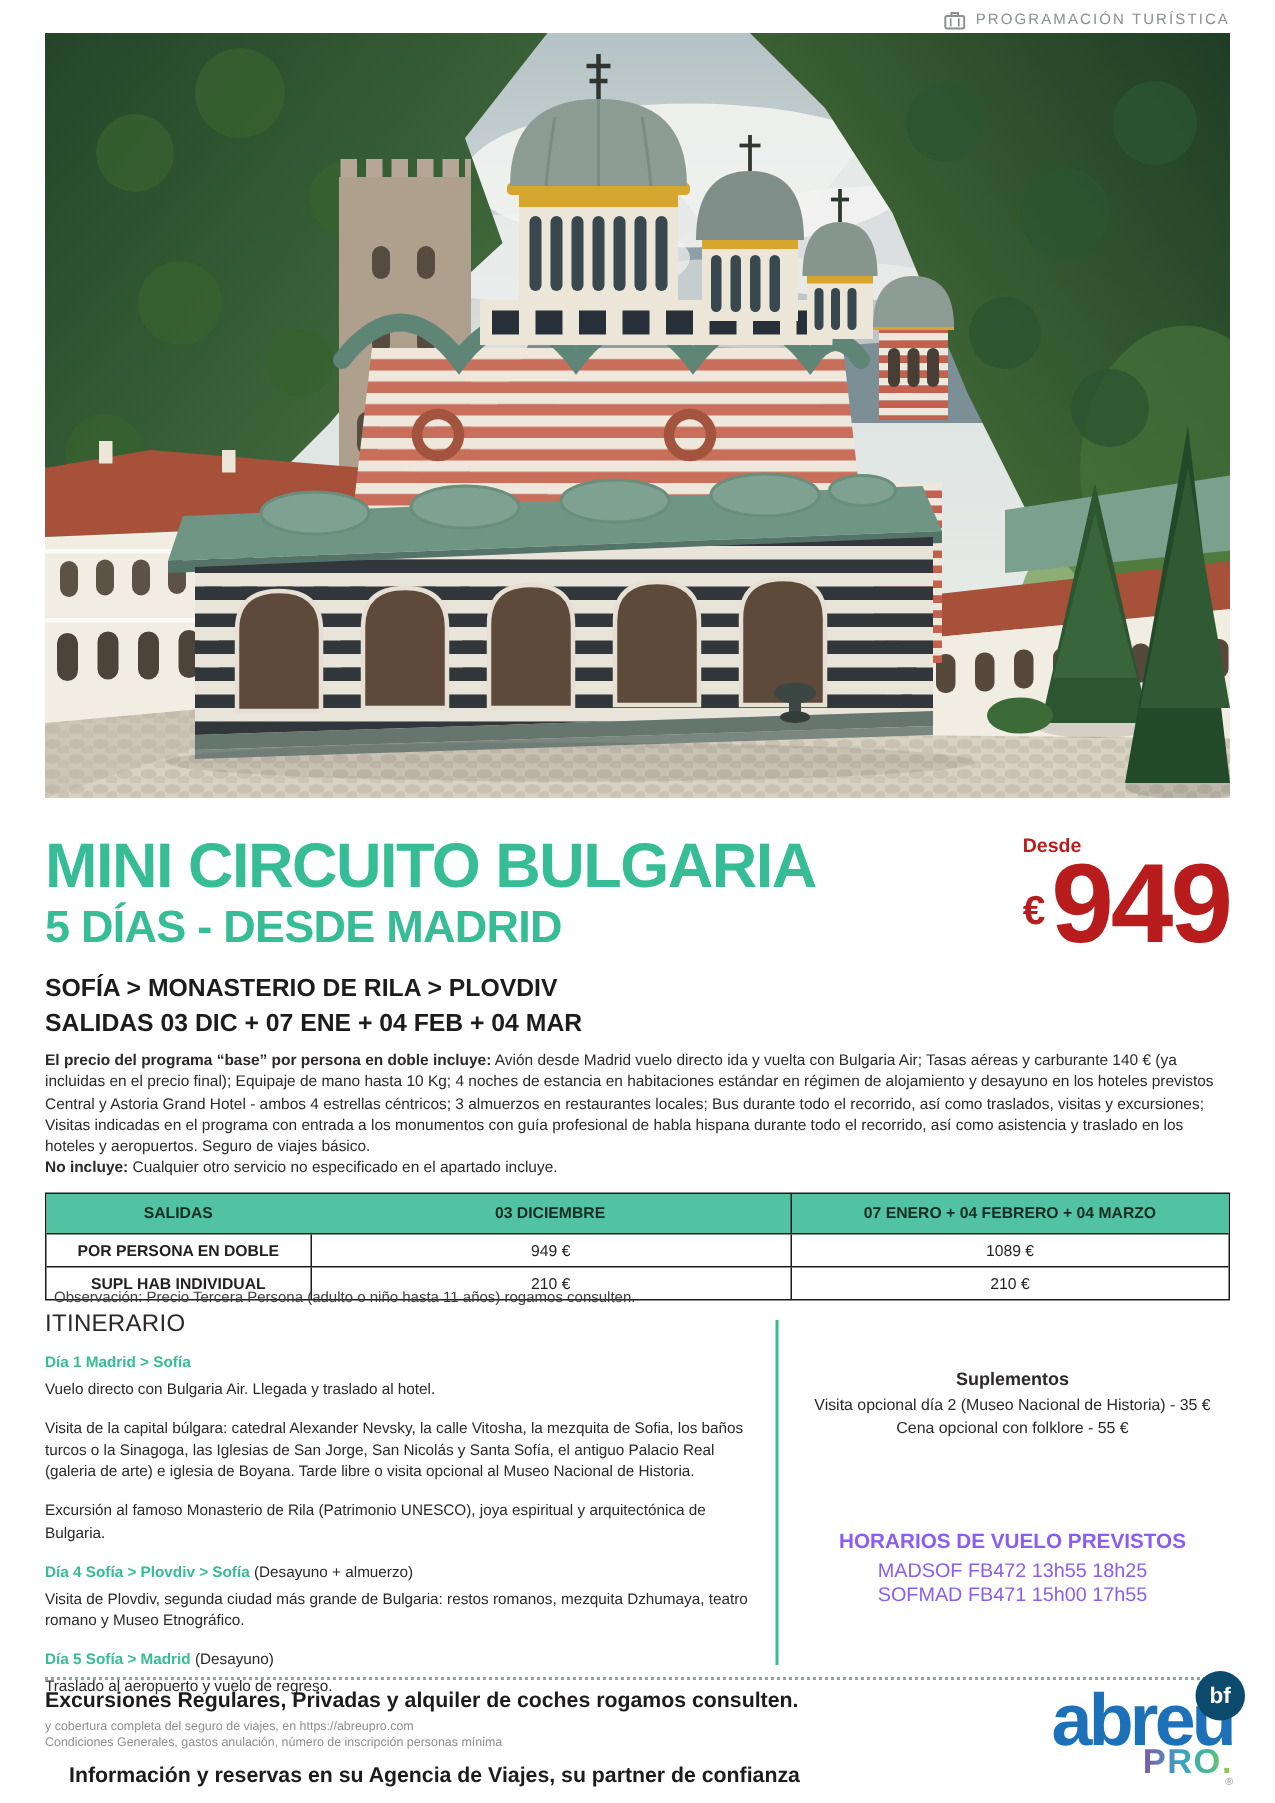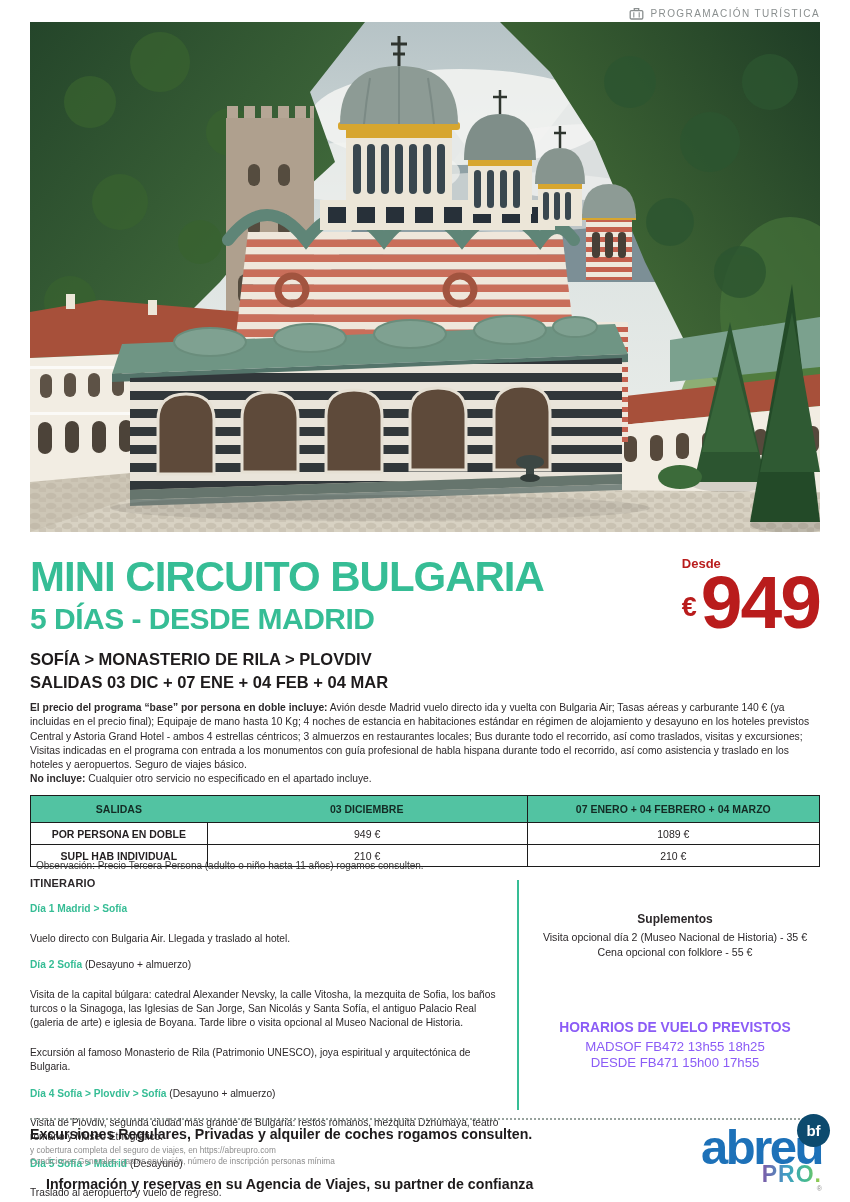--- a/index.html
+++ b/index.html
@@ -34,25 +34,25 @@
   .pc{box-sizing:border-box;display:flex;align-items:center;justify-content:center;text-align:center;padding:2px 6px;}
   .c1{width:22.3%;}.c2{width:40.6%;}.c3{width:37.1%;}
   .phead{background:#52c3a2;font-weight:800;height:26px;color:#132b24;}
   .pbody{border-top:1.5px solid #1c1c1c;height:21px;}
   .pbody .c1{font-weight:800;}
   .sep{border-left:1.5px solid #1c1c1c;}
   .pnote{position:absolute;left:36px;top:860px;font-size:10px;color:#3c3c3c;}
 
   
   .itin{position:absolute;left:30px;top:876px;width:476px;font-size:10.2px;line-height:14.4px;color:#2c282a;}
-  .itin-heading{font-weight:700;font-size:11px;letter-spacing:0.2px;}
+  .itin-heading{font-weight:400;font-size:16px;letter-spacing:0.2px;}
   .day{margin-top:12px;}
   .day-title{color:#36bd95;font-weight:800;}
   .day-meals{color:#2c282a;font-weight:400;}
-  .day-text{margin-top:15px;}
+  .day-text{margin-top:3px;}
   .vdivider{position:absolute;left:517px;top:880px;width:2px;height:230px;background:#36bd95;}
 
   
   .supp{position:absolute;left:520px;top:912px;width:310px;text-align:center;font-size:10.6px;line-height:15.5px;color:#2c282a;}
   .supp-heading{font-weight:700;font-size:12px;margin-bottom:2px;}
   .flights{position:absolute;left:520px;top:1020px;width:310px;text-align:center;font-size:13.2px;line-height:16.5px;color:#8b5cf6;}
   .flights-heading{font-weight:800;font-size:13.8px;margin-bottom:2px;}
 
   
   .dotline{position:absolute;left:30px;top:1118px;width:790px;border-top:2px dotted #97a29d;}
@@ -392,21 +392,20 @@
   <div class="pnote">Observación: Precio Tercera Persona (adulto o niño hasta 11 años) rogamos consulten.</div>
 
   <div class="itin">
     <div class="itin-heading">ITINERARIO</div>
 
     <div class="day">
       <div><span class="day-title">Día 1 Madrid &gt; Sofía</span><span class="day-meals"></span></div>
       <div class="day-text">Vuelo directo con Bulgaria Air. Llegada y traslado al hotel.</div>
     </div>
     <div class="day">
-      <div><span class="day-title">Día 2 Sofía</span><span class="day-meals"> (Desayuno + almuerzo)</span></div>
       <div class="day-text">Visita de la capital búlgara: catedral Alexander Nevsky, la calle Vitosha, la mezquita de Sofia, los baños turcos o la Sinagoga, las Iglesias de San Jorge, San Nicolás y Santa Sofía, el antiguo Palacio Real (galeria de arte) e iglesia de Boyana. Tarde libre o visita opcional al Museo Nacional de Historia.</div>
     </div>
     <div class="day">
       <div class="day-text">Excursión al famoso Monasterio de Rila (Patrimonio UNESCO), joya espiritual y arquitectónica de Bulgaria.</div>
     </div>
     <div class="day">
       <div><span class="day-title">Día 4 Sofía &gt; Plovdiv &gt; Sofía</span><span class="day-meals"> (Desayuno + almuerzo)</span></div>
       <div class="day-text">Visita de Plovdiv, segunda ciudad más grande de Bulgaria: restos romanos, mezquita Dzhumaya, teatro romano y Museo Etnográfico.</div>
     </div>
     <div class="day">
@@ -419,21 +418,21 @@
 
   <div class="supp">
     <div class="supp-heading">Suplementos</div>
     <div>Visita opcional día 2 (Museo Nacional de Historia) - 35 €</div>
     <div>Cena opcional con folklore - 55 €</div>
   </div>
 
   <div class="flights">
     <div class="flights-heading">HORARIOS DE VUELO PREVISTOS</div>
     <div>MADSOF FB472 13h55 18h25</div>
-    <div>DESDE FB471 15h00 17h55</div>
+    <div>SOFMAD FB471 15h00 17h55</div>
   </div>
 
   <div class="dotline"></div>
 
   <div class="footer-left">
     <div class="f-bold">Excursiones Regulares, Privadas y alquiler de coches rogamos consulten.</div>
     <div class="f-small">
       <div>y cobertura completa del seguro de viajes, en https://abreupro.com</div>
       <div>Condiciones Generales, gastos anulación, número de inscripción personas mínima</div>
     </div>

